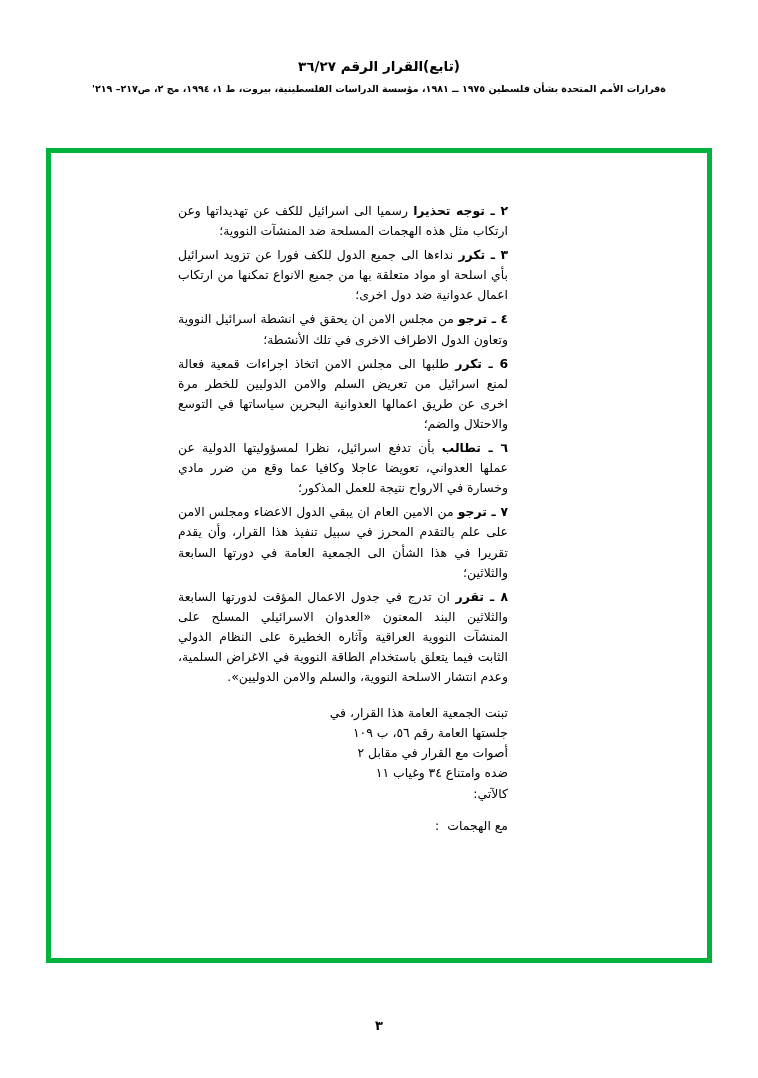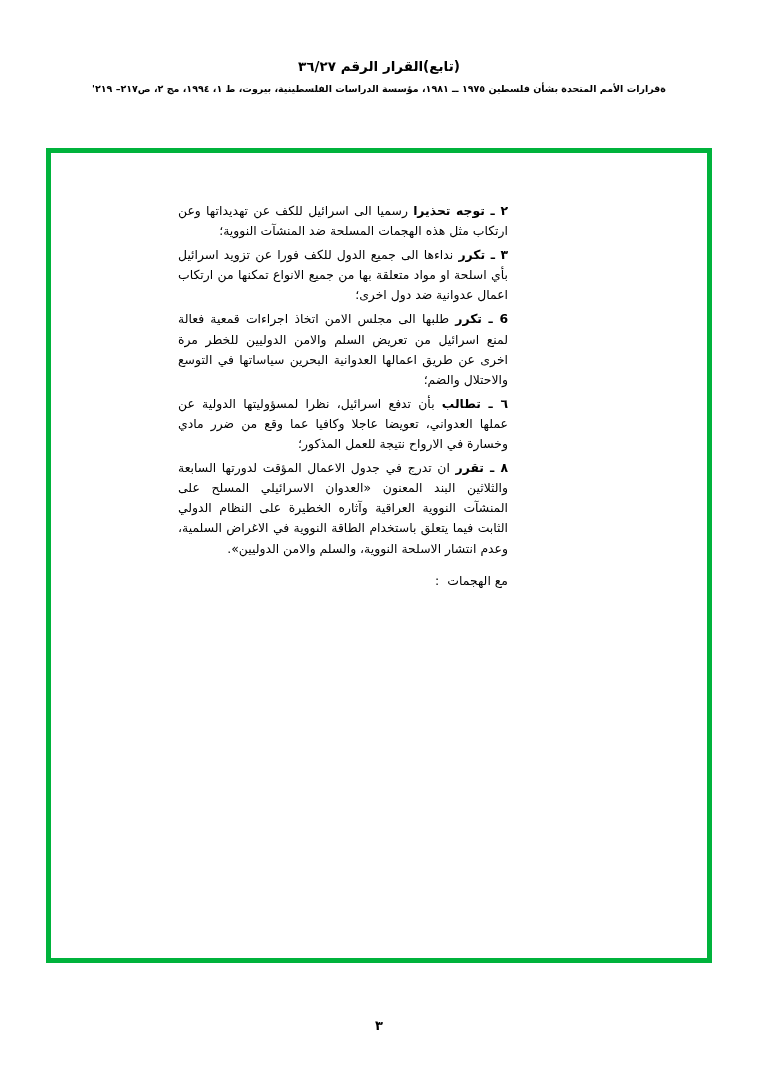--- a/index.html
+++ b/index.html
@@ -125,34 +125,47 @@
   <div class="content">
 
     <p class="para">
       <span class="lead">٢ ـ توجه تحذيرا</span><span> رسميا الى اسرائيل للكف عن تهديداتها وعن ارتكاب مثل هذه الهجمات المسلحة ضد المنشآت النووية؛</span>
     </p>
 
     <p class="para">
       <span class="lead">٣ ـ تكرر</span><span> نداءها الى جميع الدول للكف فورا عن تزويد اسرائيل بأي اسلحة او مواد متعلقة بها من جميع الانواع تمكنها من ارتكاب اعمال عدوانية ضد دول اخرى؛</span>
     </p>
 
+    <p class="para">
+      <span class="lead">٤ ـ ترجو</span><span> من مجلس الامن ان يحقق في انشطة اسرائيل النووية وتعاون الدول الاطراف الاخرى في تلك الأنشطة؛</span>
+    </p>
 
     <p class="para">
       <span class="lead">6 ـ تكرر</span><span> طلبها الى مجلس الامن اتخاذ اجراءات قمعية فعالة لمنع اسرائيل من تعريض السلم والامن الدوليين للخطر مرة اخرى عن طريق اعمالها العدوانية البحرين سياساتها في التوسع والاحتلال والضم؛</span>
     </p>
 
     <p class="para">
       <span class="lead">٦ ـ تطالب</span><span> بأن تدفع اسرائيل، نظرا لمسؤوليتها الدولية عن عملها العدواني، تعويضا عاجلا وكافيا عما وقع من ضرر مادي وخسارة في الارواح نتيجة للعمل المذكور؛</span>
     </p>
 
+    <p class="para">
+      <span class="lead">٧ ـ ترجو</span><span> من الامين العام ان يبقي الدول الاعضاء ومجلس الامن على علم بالتقدم المحرز في سبيل تنفيذ هذا القرار، وأن يقدم تقريرا في هذا الشأن الى الجمعية العامة في دورتها السابعة والثلاثين؛</span>
+    </p>
 
     <p class="para">
       <span class="lead">٨ ـ تقرر</span><span> ان تدرج في جدول الاعمال المؤقت لدورتها السابعة والثلاثين البند المعنون «العدوان الاسرائيلي المسلح على المنشآت النووية العراقية وآثاره الخطيرة على النظام الدولي الثابت فيما يتعلق باستخدام الطاقة النووية في الاغراض السلمية، وعدم انتشار الاسلحة النووية، والسلم والامن الدوليين».</span>
     </p>
 
+    <div class="block-closing">
+      <p class="closing-line">تبنت الجمعية العامة هذا القرار، في</p>
+      <p class="closing-line">جلستها العامة رقم ٥٦، ب ١٠٩</p>
+      <p class="closing-line">أصوات مع القرار في مقابل ٢</p>
+      <p class="closing-line">ضده وامتناع ٣٤ وغياب ١١</p>
+      <p class="closing-line">كالآتي:</p>
+    </div>
 
     <div class="vote-table">
       <div class="vote-label">مع الهجمات</div>
       <div class="vote-colon">:</div>
     </div>
 
   </div>
 
   <div class="page-number">٣</div>
 

